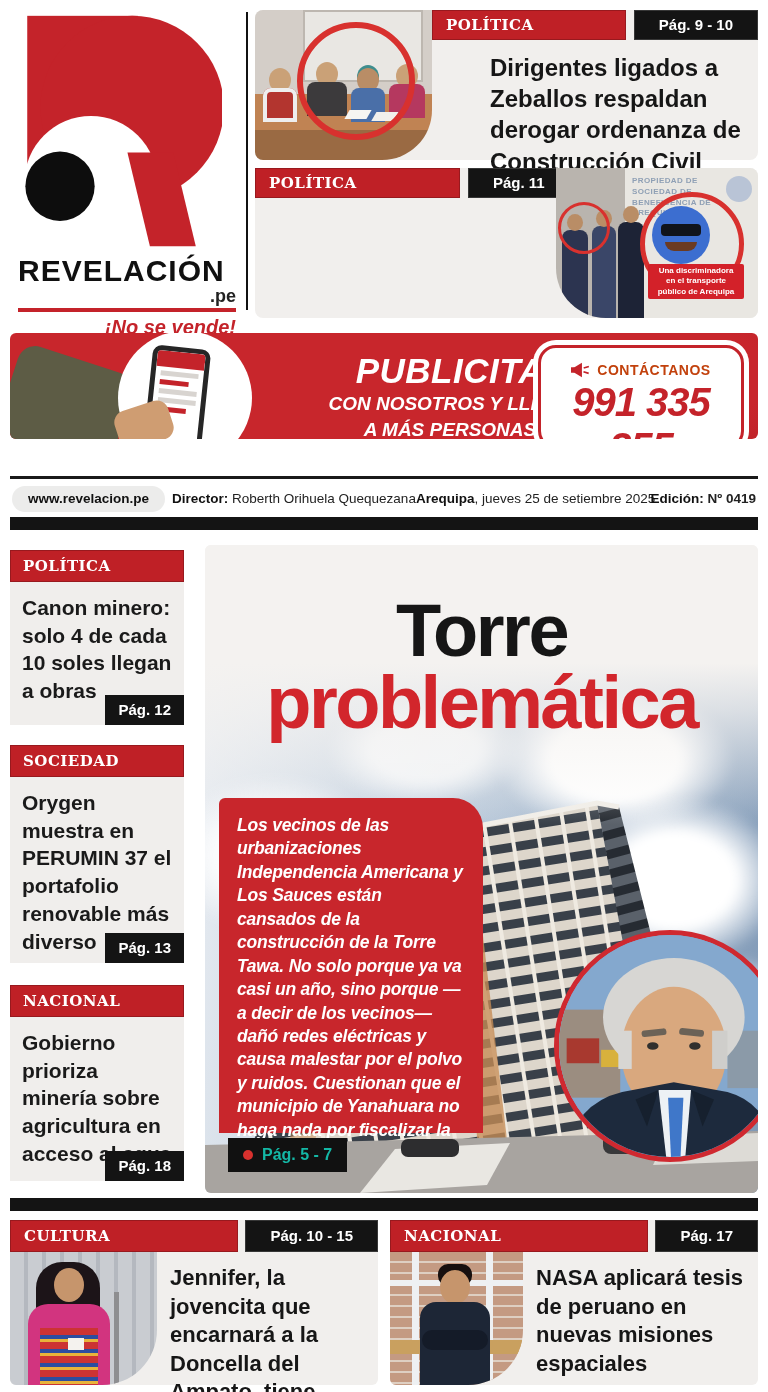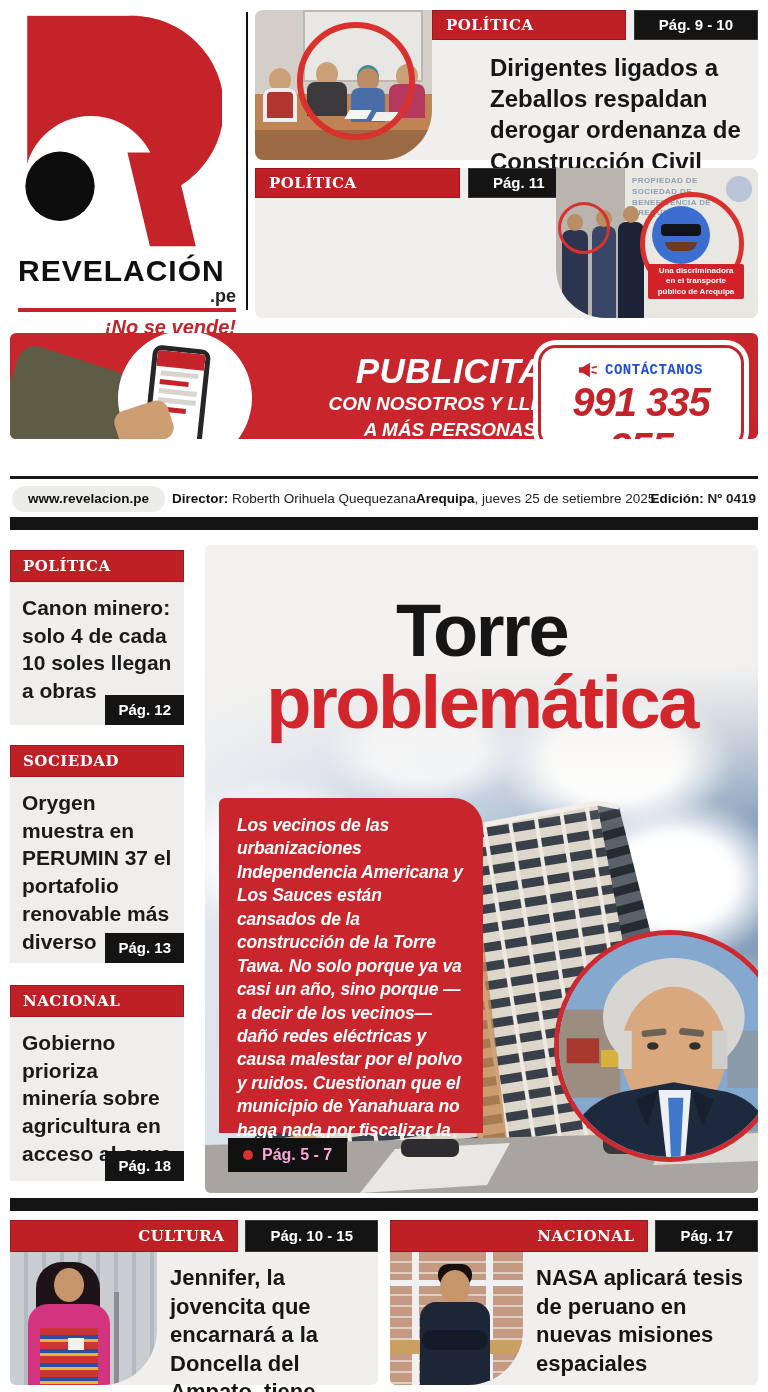--- a/index.html
+++ b/index.html
@@ -58,21 +58,21 @@
   .ad-hand{position:absolute;left:106px;top:72px;width:56px;height:40px;background:#cf9d72;border-radius:12px;transform:rotate(-18deg);}
   .ad-phone{position:absolute;left:138px;top:14px;width:58px;height:104px;background:#fff;border:5px solid #262626;border-radius:9px;transform:rotate(6deg);overflow:hidden;}
   .ad-phone .ph-head{height:16px;background:#c4232a;}
   .ad-phone .ph-line{height:5px;margin:4px 5px 0;background:#d8d4d0;}
   .ad-phone .ph-line.red{background:#c4232a;width:60%;}
   .ad-copy{position:absolute;left:300px;top:18px;width:280px;text-align:center;color:#fff;}
   .ad-title{font-size:35px;font-weight:700;font-style:italic;letter-spacing:.5px;}
   .ad-sub{font-size:19px;font-weight:700;font-style:italic;line-height:1.35;}
   .bubble{position:absolute;left:528px;top:12px;width:206px;height:104px;background:#fff;border:3px solid #c4232a;border-radius:18px;box-shadow:0 0 0 5px #fff;}
   .bubble-tail{position:absolute;left:560px;top:110px;width:26px;height:26px;background:#fff;border-right:3px solid #c4232a;border-bottom:3px solid #c4232a;transform:rotate(55deg) skew(10deg);}
-  .contact-row{display:flex;align-items:center;justify-content:center;gap:6px;margin-top:14px;color:#1d4ed8;font-size:14px;font-weight:700;letter-spacing:.5px;font-family:Liberation Mono, monospace;}
+  .contact-row{display:flex;align-items:center;justify-content:center;gap:6px;margin-top:14px;color:#c2410c;font-size:14px;font-weight:700;letter-spacing:.5px;}
   .phone-number{text-align:center;font-size:40px;font-weight:700;font-style:italic;color:#c4232a;letter-spacing:-1px;margin-top:2px;}
 
   
   .rule-thin{position:absolute;left:10px;top:476px;width:748px;height:3px;background:#191919;}
   .info-row{position:absolute;left:10px;top:486px;width:748px;height:26px;font-size:13.5px;color:#222;}
   .site-pill{position:absolute;left:2px;top:0;height:26px;line-height:26px;padding:0 16px;background:#ececeb;border-radius:13px;font-weight:700;color:#111;}
   .info-director{position:absolute;left:162px;top:5px;}
   .info-city{position:absolute;left:406px;top:5px;}
   .info-edition{position:absolute;right:2px;top:5px;font-weight:700;}
   .b{font-weight:700;color:#111;}
@@ -96,27 +96,27 @@
   .kicker{font-family:"DejaVu Serif",serif;font-weight:700;font-size:17px;letter-spacing:3px;color:#101010;}
   .kicker-rule{width:150px;height:2px;background:#101010;margin:9px auto 0;}
   .main-title{position:absolute;left:0;top:50px;width:100%;text-align:center;z-index:4;font-weight:700;line-height:.97;letter-spacing:-2.5px;}
   .title-l1{display:block;font-size:74px;color:#161616;}
   .title-l2{display:block;font-size:74px;color:var(--headline-red);}
   .summary-box{position:absolute;left:14px;top:253px;width:264px;height:335px;background:#c8262c;border-radius:6px 30px 0 0;z-index:5;padding:16px 18px;}
   .summary{color:#fff;font-size:17.5px;line-height:1.34;font-weight:700;font-style:italic;letter-spacing:-.2px;}
   .portrait{position:absolute;left:349px;top:385px;width:232px;height:232px;border-radius:50%;border:5px solid #cf2930;overflow:hidden;z-index:5;background:#85a9cf;}
   .main-pages{position:absolute;left:23px;top:593px;height:34px;background:#111;display:flex;align-items:center;gap:9px;padding:0 15px;z-index:6;}
   .red-dot{width:10px;height:10px;border-radius:50%;background:#d8312e;}
-  .main-pages span{color:#f9a8d4;font-weight:700;font-size:16px;}
+  .main-pages span{color:#14b8a6;font-weight:700;font-size:16px;}
 
   
   .bottom-card{position:absolute;top:1220px;width:368px;height:165px;background:var(--card-bg);border-radius:6px;}
   .bc-l{left:10px;} .bc-r{left:390px;}
   .bc-tags{position:absolute;left:0;right:0;top:0;display:flex;gap:7px;height:32px;}
-  .bc-tags .section-tag{line-height:32px;text-align:right;}
+  .bc-tags .section-tag{line-height:32px;}
   .bc-tags .page-tag{line-height:32px;}
   .bc-headline{position:absolute;top:44px;right:8px;font-size:22px;line-height:1.3;font-weight:700;color:#161616;}
   .bc-l .bc-headline{left:160px;} .bc-r .bc-headline{left:146px;}
   .photo-cultura{position:absolute;left:0;top:32px;width:147px;height:133px;border-radius:0 0 55px 6px;overflow:hidden;background:repeating-linear-gradient(90deg,#c9ccd1 0 14px,#b4b8bf 14px 18px);}
   .photo-nasa{position:absolute;left:0;top:32px;width:133px;height:133px;border-radius:0 0 55px 6px;overflow:hidden;background:repeating-linear-gradient(#c49a82 0 9px,#decfc2 9px 11px);}
   .win-bar{position:absolute;background:#eef0f2;}
   .beam{position:absolute;left:0;top:88px;width:133px;height:14px;background:#c9a05f;}
   .figure-face{position:absolute;border-radius:50%;background:#c6956c;}
   .hair{position:absolute;background:#17100f;border-radius:10px;}
 </style>

